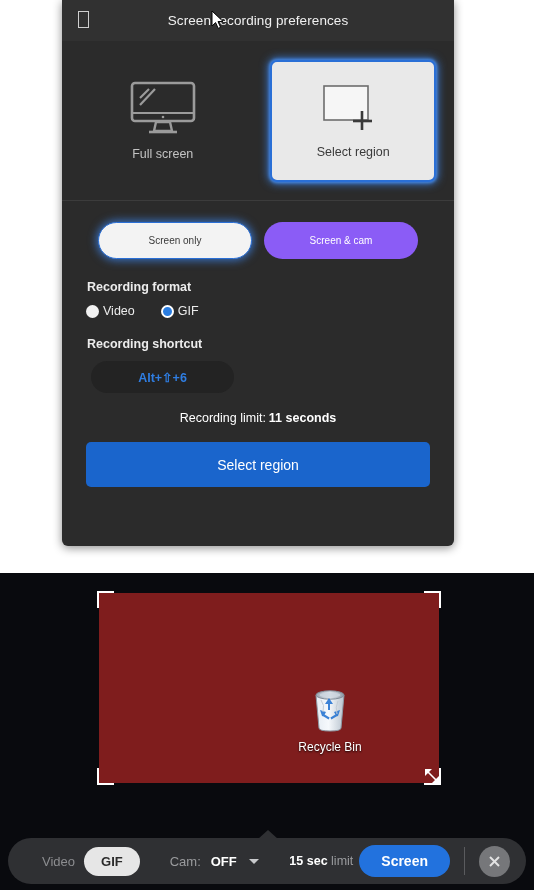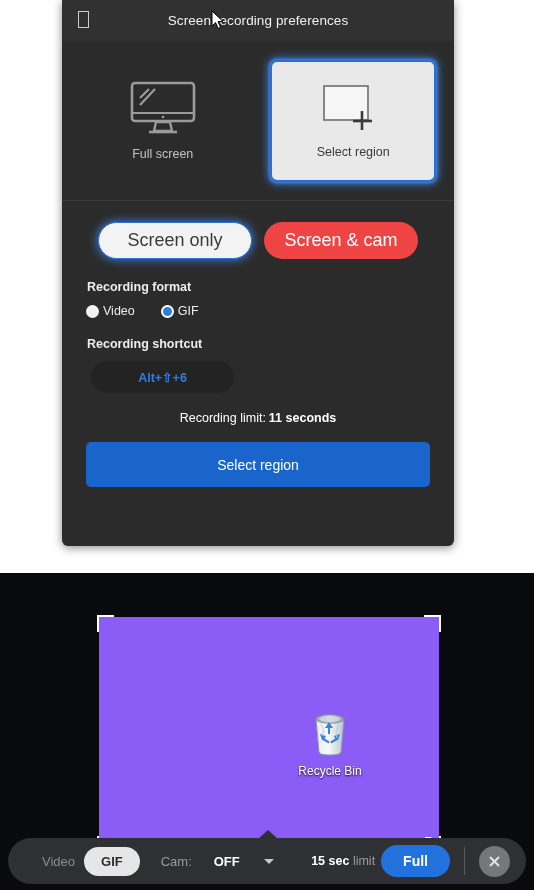--- a/index.html
+++ b/index.html
@@ -108,32 +108,32 @@
     gap: 12px;
     background: #2b2b2b;
   }
   .pill {
     width: 154px;
     height: 37px;
     border-radius: 19px;
     display: flex;
     align-items: center;
     justify-content: center;
-    font-size: 18px;
+    font-size: 10px;
     cursor: pointer;
     box-sizing: border-box;
   }
   .pill.selected {
     background: #f3f3f3;
     color: #3a3a3a;
     border: 1.5px solid #2a6fd6;
     box-shadow: 0 0 8px 1.5px rgba(60,130,230,0.8);
   }
   .pill.unselected {
-    background: #ef4444;
+    background: #8b5cf6;
     color: #ffffff;
   }
 
   
   .options-body {
     padding: 0 24px;
     background: #2b2b2b;
   }
   .section-label {
     color: #ececec;
@@ -226,24 +226,24 @@
     position: absolute;
     left: 0;
     top: 573px;
     width: 534px;
     height: 317px;
     background: #090a0e;
   }
   .selection-box {
     position: absolute;
     left: 99px;
-    top: 44px;
+    top: 20px;
     width: 340px;
-    height: 234px;
-    background: #8b5cf6;
+    height: 190px;
+    background: #7f1d1d;
   }
   .corner {
     position: absolute;
     width: 15px;
     height: 15px;
     border: 2.5px solid #ffffff;
   }
   .corner.tl { left: -2px;  top: -2px;    border-right: none; border-bottom: none; }
   .corner.tr { right: -2px; top: -2px;    border-left:  none; border-bottom: none; }
   .corner.bl { left: -2px;  bottom: -2px; border-right: none; border-top:    none; }
@@ -306,26 +306,26 @@
     margin-left: 9px;
     background: #e6e6e6;
     color: #2b2b2b;
     font-size: 13px;
     font-weight: bold;
     border-radius: 16px;
     padding: 7px 17px;
     cursor: pointer;
   }
   .tb-cam {
-    margin-left: 21px;
+    margin-left: 30px;
     color: #c8c9cc;
     font-size: 13px;
     display: flex;
     align-items: center;
-    gap: 22px;
+    gap: 10px;
     cursor: pointer;
   }
   .tb-cam .cam-prefix { color: #9a9b9e; }
   .tb-cam .cam-value { font-weight: bold; color: #ffffff; }
   .caret-down {
     width: 0; height: 0;
     border-left: 5px solid transparent;
     border-right: 5px solid transparent;
     border-top: 5px solid #c8c9cc;
     margin-left: 2px;
@@ -491,21 +491,21 @@
   </span>
 
   <span class="tb-spacer"></span>
 
   <span class="tb-limit">
     <span class="limit-num">15</span>
     <span class="limit-unit">sec</span>
     <span>limit</span>
   </span>
 
-  <button class="tb-start">Full</button>
+  <button class="tb-start">Screen</button>
 
   <span class="tb-divider"></span>
 
   <span class="tb-close">
     <svg width="15" height="15" viewBox="0 0 15 15">
       <line x1="3" y1="3" x2="12" y2="12" stroke="#e3e3e3" stroke-width="1.9"></line>
       <line x1="12" y1="3" x2="3" y2="12" stroke="#e3e3e3" stroke-width="1.9"></line>
     </svg>
   </span>
 </div>

